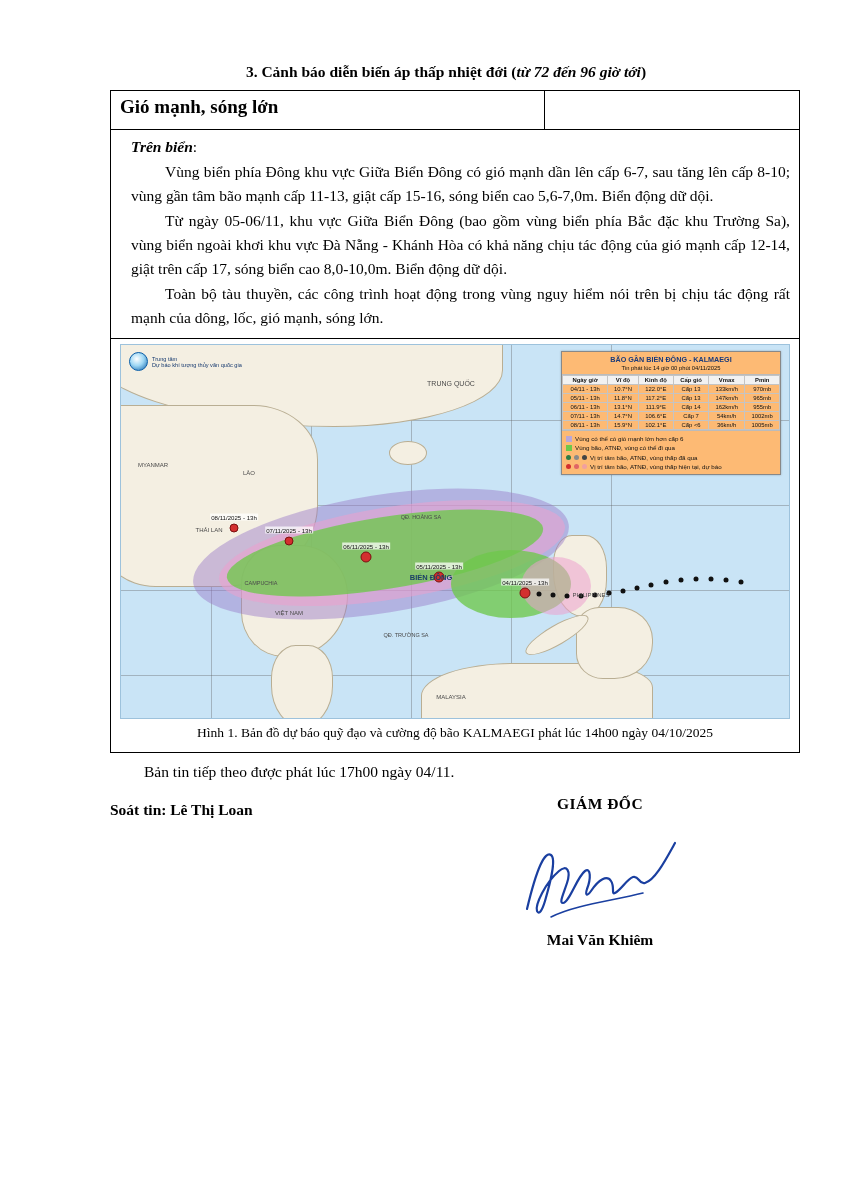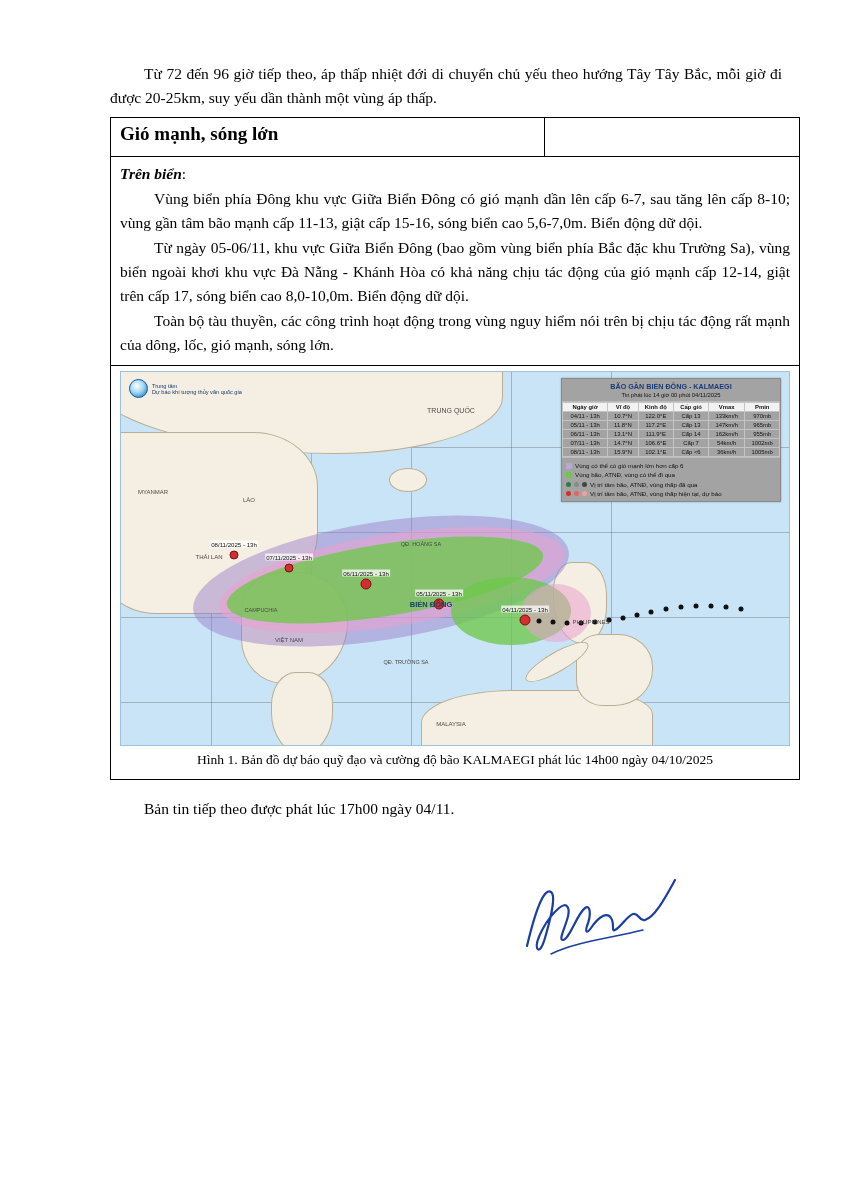--- a/index.html
+++ b/index.html
@@ -74,21 +74,21 @@
   }
   .cell-body {
     font-size: 15.5px;
     line-height: 1.55;
   }
   .cell-body .lead {
     font-weight: bold;
     font-style: italic;
   }
   .cell-body p {
-    margin: 0 0 1px 0;
+    margin: 0 0 1px 11px;
     text-align: justify;
     text-indent: 34px;
   }
   .cell-body p.first {
     text-indent: 0;
   }
   
   .fig-wrap {
     padding: 0;
   }
@@ -115,21 +115,21 @@
     font-size: 13.5px;
     text-align: center;
     padding: 6px 4px 4px 4px;
   }
   
   .legend-box {
     position: absolute;
     right: 8px;
     top: 6px;
     width: 218px;
-    background: #a3a3a3;
+    background: #fdba74;
     border: 1px solid #888;
     font-family: "Liberation Sans", sans-serif;
     font-size: 6.2px;
     color: #111;
     box-shadow: 0 0 2px rgba(0,0,0,.25);
   }
   .legend-title {
     text-align: center;
     font-weight: bold;
     font-size: 7.2px;
@@ -224,21 +224,21 @@
     white-space: nowrap;
   }
   .grid-line {
     position: absolute;
     background: rgba(90,90,90,0.35);
   }
   
   .after-note {
     font-size: 15.5px;
     text-indent: 34px;
-    margin-top: 20px;
+    margin-top: 10px;
   }
   .sigblock {
     margin-top: 14px;
     position: relative;
     height: 190px;
     font-size: 15.5px;
   }
   .sig-left {
     position: absolute; left: 0; top: 0;
     line-height: 1.9;
@@ -259,22 +259,24 @@
     width: 180px;
     height: 95px;
   }
 </style>
 </head>
 <body>
 
 <div class="page">
   <div class="content">
 
-
-    <p class="body">Từ 72 đến 96 giờ tiếp theo, áp thấp nhiệt đới di chuyển chủ yếu theo hướng Tây Tây Bắc, mỗi giờ đi được 20-25km, suy yếu dần thành một vùng áp thấp.</p>
+    <div class="h-section">
+      <span>3. Cảnh báo diễn biến áp thấp nhiệt đới (</span><span class="ital">từ 72 đến 96 giờ tới</span><span>)</span>
+    </div>
+
 
 
     <table class="tbl">
       <tbody>
           <tr class="row1">
         <td class="cell-title">Gió mạnh, sóng lớn</td>
         <td class="cell-empty"></td>
       </tr>
       <tr>
         <td class="cell-body" colspan="2">
@@ -454,20 +456,25 @@
           </div>
         </td>
       </tr>
     </tbody>
       </table>
 
     <div class="after-note">Bản tin tiếp theo được phát lúc 17h00 ngày 04/11.</div>
 
     <div class="sigblock">
       <div class="sig-left">
+        <div class="l2">Soát tin: Lê Thị Loan</div>
+      </div>
+      <div class="sig-right">
+        <div class="title">GIÁM ĐỐC</div>
+        <div class="name">Mai Văn Khiêm</div>
       </div>
       <svg class="signature" viewBox="0 0 180 95">
         <path d="M12 78 C 22 36, 30 20, 36 24 C 42 28, 34 56, 30 70 C 27 80, 24 84, 22 80 C 20 74, 30 52, 44 40 C 52 33, 56 40, 52 52 C 48 64, 44 72, 48 72 C 54 72, 62 46, 70 40 C 76 36, 76 48, 72 58 C 70 64, 72 66, 76 60 C 84 48, 92 44, 96 50 C 100 56, 96 64, 100 62 C 106 59, 112 48, 118 46 C 124 44, 124 54, 130 52 C 140 49, 150 30, 160 12" fill="none" stroke="#1a3fa0" stroke-width="2.2" stroke-linecap="round"></path>
         <path d="M36 86 C 60 74, 96 70, 128 62" fill="none" stroke="#1a3fa0" stroke-width="1.6" stroke-linecap="round"></path>
       </svg>
     </div>
 
   </div>
 </div>
 

